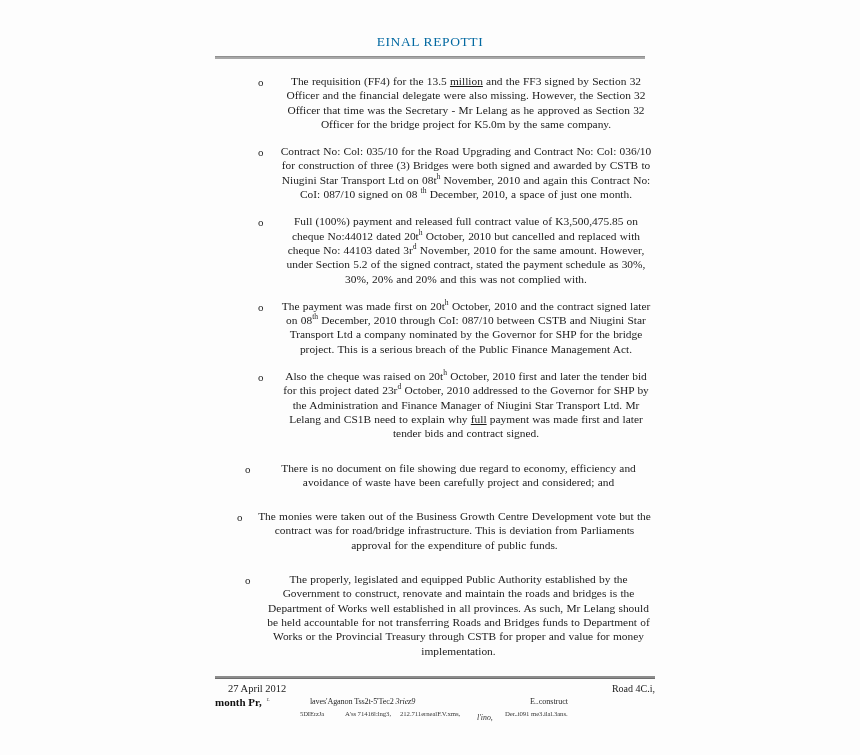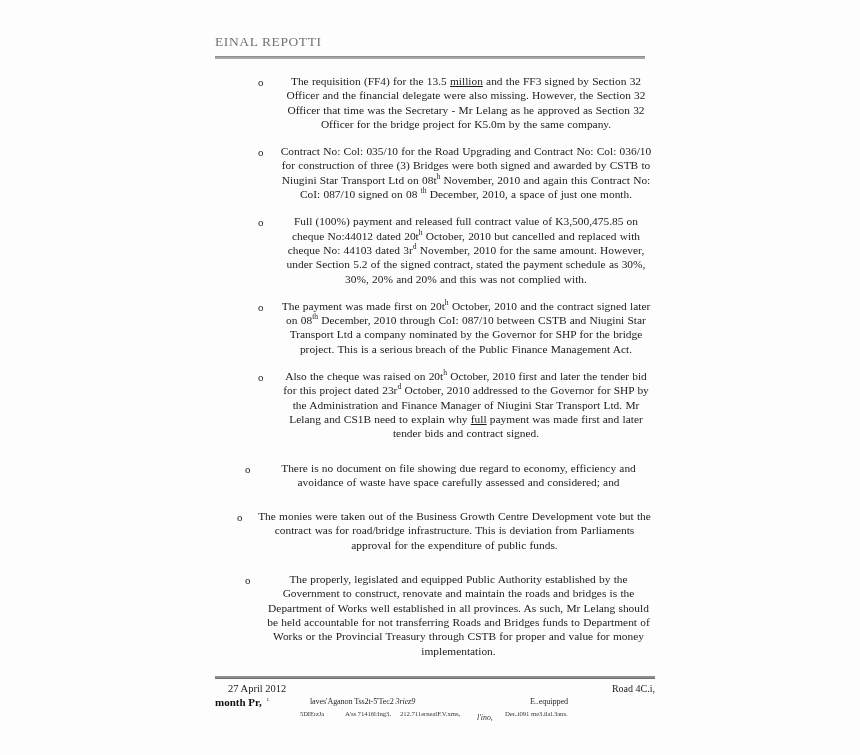--- a/index.html
+++ b/index.html
@@ -24,23 +24,24 @@
   }
 
   
   .header {
     position: absolute;
     left: 215px;
     top: 34px;
     width: 430px;
   }
   .header-title {
+    text-align: center;
     font-size: 13.5px;
     letter-spacing: 0.6px;
-    color: #737373;
+    color: #0369a1;
     font-family: "Liberation Serif", "DejaVu Serif", serif;
   }
   .header-rule {
     margin-top: 6px;
     height: 2px;
     background: #9a9a9a;
     border-top: 1px solid #7e7e7e;
     opacity: 0.85;
   }
 
@@ -192,21 +193,21 @@
       <div class="item lvl0">
         <span class="bullet">o</span>
         <span class="itext"><span>The payment was made first on 20t</span><sup class="ord">h</sup><span> October, 2010 and the contract signed later on 08</span><sup class="ord">th</sup><span> December, 2010 through CoI: 087/10 between CSTB and Niugini Star Transport Ltd a company nominated by the Governor for SHP for the bridge project. This is a serious breach of the Public Finance Management Act.</span></span>
       </div>
       <div class="item lvl0 gap-lg">
         <span class="bullet">o</span>
         <span class="itext"><span>Also the cheque was raised on 20t</span><sup class="ord">h</sup><span> October, 2010 first and later the tender bid for this project dated 23r</span><sup class="ord">d</sup><span> October, 2010 addressed to the Governor for SHP by the Administration and Finance Manager of Niugini Star Transport Ltd. Mr Lelang and CS1B need to explain why  </span><u class="ul">full</u><span> payment was made first and later tender bids and contract signed.</span></span>
       </div>
       <div class="item lvl1 gap-lg">
         <span class="bullet">o</span>
-        <span class="itext"><span>There is no document on file showing due regard to economy, efficiency and avoidance of waste have space carefully assessed and considered; and</span></span>
+        <span class="itext"><span>There is no document on file showing due regard to economy, efficiency and avoidance of waste have been carefully project and considered; and</span></span>
       </div>
       <div class="item lvl2 gap-lg">
         <span class="bullet">o</span>
         <span class="itext"><span>The monies were taken out of the Business Growth Centre Development vote but the contract was for road/bridge infrastructure. This is deviation from Parliaments approval for the expenditure of public funds.</span></span>
       </div>
       <div class="item lvl3">
         <span class="bullet">o</span>
         <span class="itext"><span>The properly, legislated and equipped Public Authority established by the Government to construct, renovate and maintain the roads and bridges is the Department of Works well established in all provinces.  As such, Mr Lelang should be held accountable for not transferring Roads and Bridges funds to Department of Works or the Provincial Treasury through CSTB for proper and value for money implementation.</span></span>
       </div>
     </div>
@@ -214,21 +215,21 @@
   <div class="footer">
     <div class="footer-rule"></div>
     <div class="footer-row1">
       <span class="f-date">27 April 2012</span>
       <span class="f-page">Road 4C.i,</span>
     </div>
     <div class="footer-row2">
       <span class="f-pint"><span>month Pr,</span><sup>r.</sup></span>
       <span class="f-mid1"><span>laves'Aganon Tss2t-5'Tec2 </span><span class="ital">3riez9</span></span>
       <span class="f-right1">l'ino,</span>
-      <span class="f-right2">E..equipped</span>
+      <span class="f-right2">E..construct</span>
     </div>
     <div class="footer-row3">
       <span class="f-sub1">5DIErzJa</span>
       <span class="f-sub2">A'ss 71416l:lng3,</span>
       <span class="f-sub3">212.711ernealF.V.xms,</span>
       <span class="f-sub4">Der..i091 me3.ilal.3ans.</span>
     </div>
   </div>
 
 </div>

